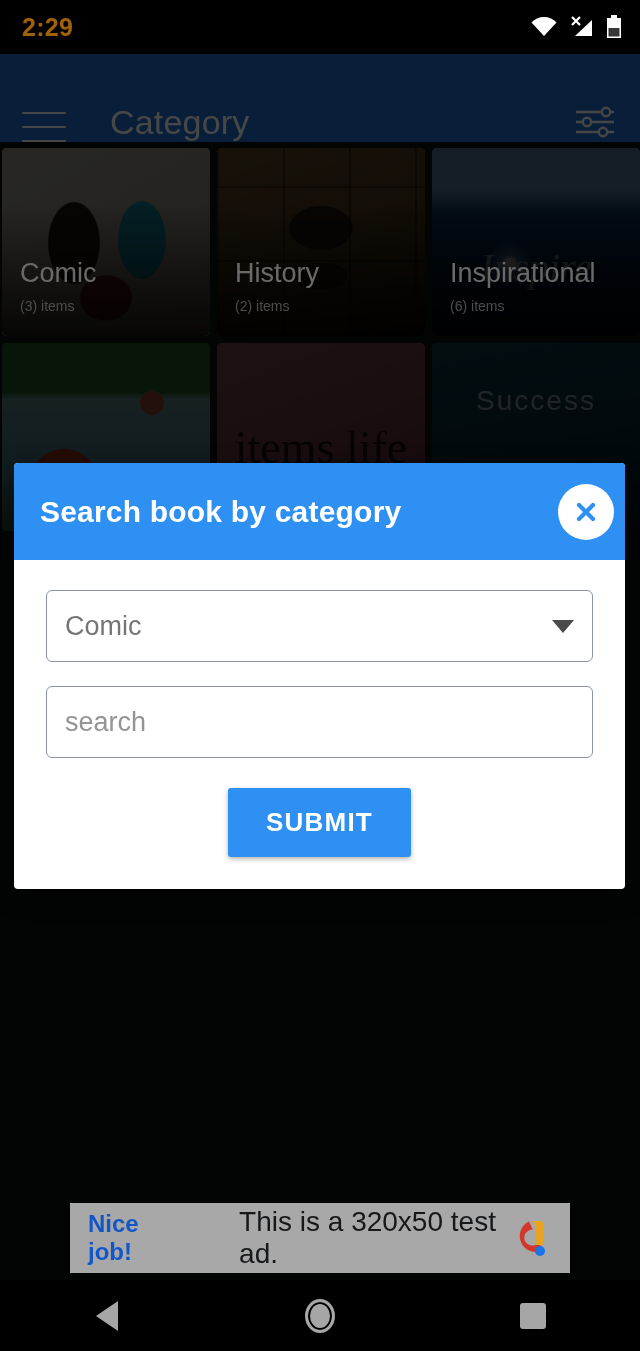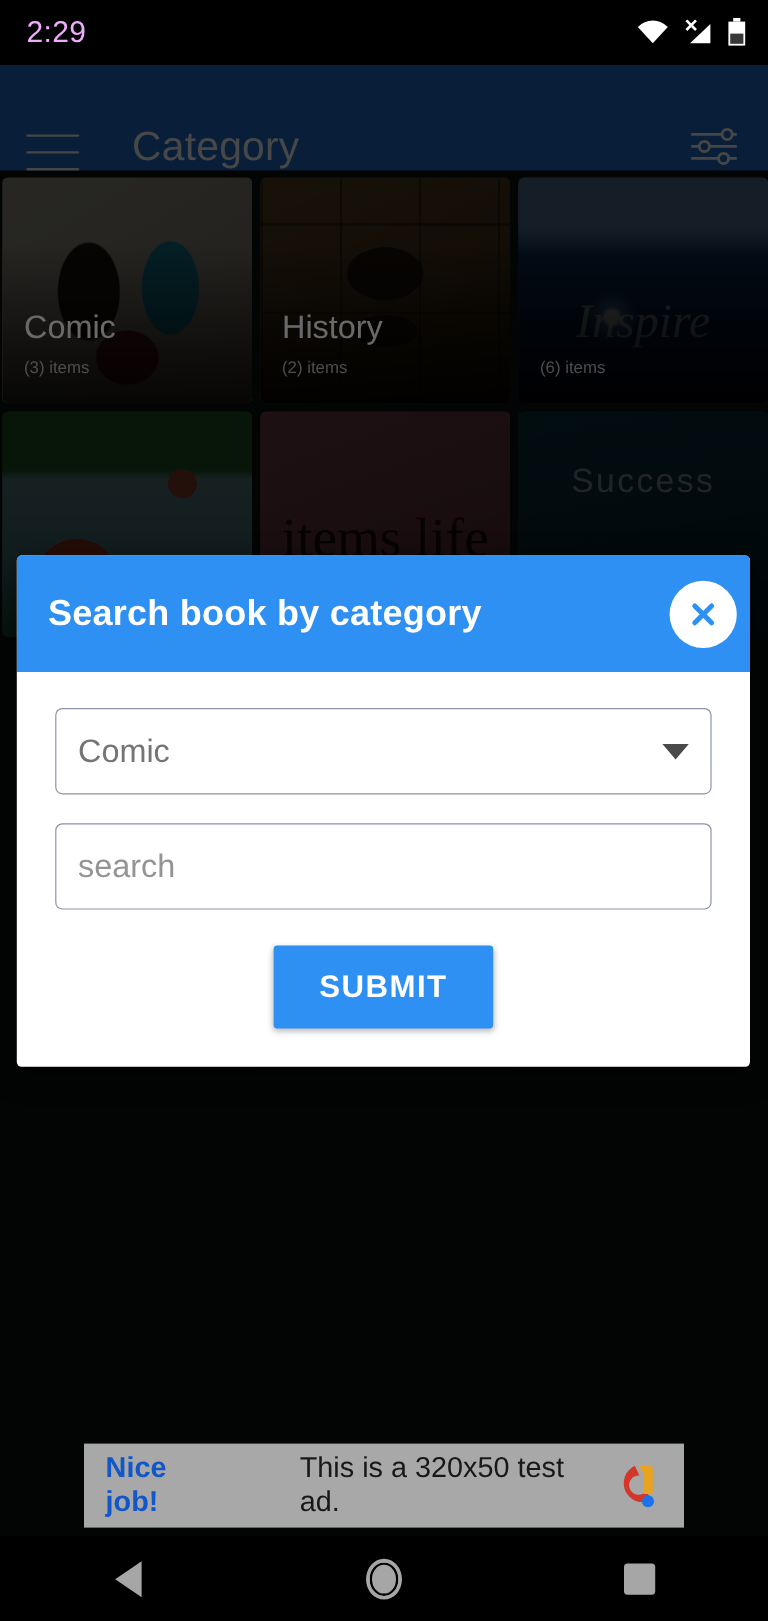--- a/index.html
+++ b/index.html
@@ -10,21 +10,21 @@
     overflow:hidden;
   }
   .phone { position:relative; width:640px; height:1351px; background:#07090b; }
 
   
   .statusbar {
     position:absolute; top:0; left:0; width:640px; height:54px;
     background:#000; display:flex; align-items:center;
     padding:0 18px 0 22px; z-index:60;
   }
-  .clock { color:#f0abfc; font-size:25px; font-weight:normal; letter-spacing:.3px; }
+  .clock { color:#a16207; font-size:25px; font-weight:bold; letter-spacing:.3px; }
   .status-icons { margin-left:auto; display:flex; align-items:center; gap:11px; }
   .ico-wifi { width:28px; height:22px; position:relative; }
   .ico-wifi svg, .ico-sig svg, .ico-bat svg { display:block; }
 
   
   .appbar {
     position:absolute; top:54px; left:0; width:640px; height:88px;
     background:#15467f; display:flex; align-items:flex-end; z-index:10;
   }
   .hamburger { width:44px; height:30px; margin-left:22px; display:flex;
@@ -124,21 +124,21 @@
     box-shadow:0 2px 5px rgba(0,0,0,.3);
   }
 
   
   .ad {
     position:absolute; left:70px; top:1203px; width:500px; height:70px;
     background:#a8a8a8; display:flex; align-items:center; z-index:40;
     padding:12px 18px;
   }
   .ad-cta { color:#1257c9; font-size:24px; font-weight:bold; }
-  .ad-text { color:#17181a; font-size:24px; margin-left:62px; }
+  .ad-text { color:#17181a; font-size:28px; margin-left:62px; }
   .ad-logo { margin-left:auto; width:46px; height:46px; }
 
   
   .navbar {
     position:absolute; left:0; bottom:0; width:640px; height:71px;
     background:#000; display:flex; align-items:center; z-index:50;
   }
   .nav-btn { flex:1; display:flex; align-items:center; justify-content:center; cursor:pointer; }
   .nav-back { width:0; height:0; border-top:15px solid transparent;
     border-bottom:15px solid transparent; border-right:22px solid #a6a6a6; }
@@ -223,20 +223,21 @@
       </div>
     </div>
 
     <div class="card">
       <div class="art art-insp">
         <div class="art-label" style="top:96px; font-size:40px; font-style:italic; font-family:'Liberation Serif', serif;">Inspire</div>
       </div>
       <div class="shade"></div>
       <div class="dim"></div>
       <div class="card-txt">
+        <div class="card-title">Inspirational</div>
         <div class="card-count">
           <span>(6)</span>
           <span>items</span>
         </div>
       </div>
     </div>
 
     <div class="card">
       <div class="art art-kids"></div>
       <div class="dim"></div>

